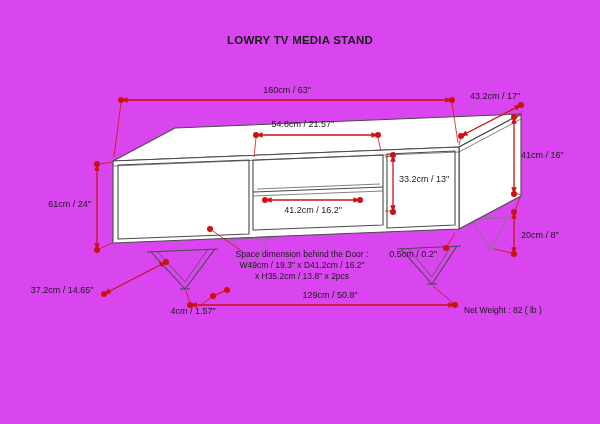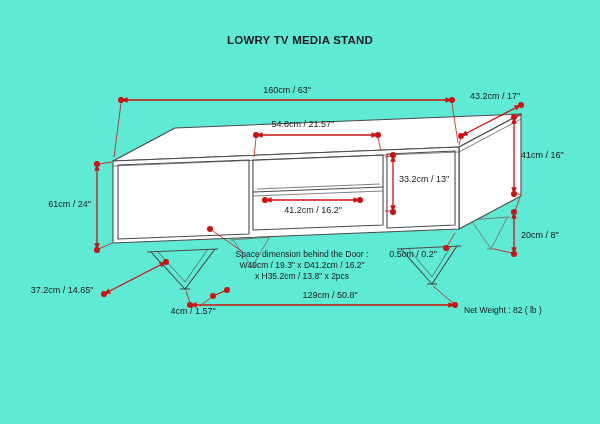--- a/index.html
+++ b/index.html
@@ -1,17 +1,17 @@
 <!DOCTYPE html>
 <html style="--dim: #cc1111;"><head>
 <meta charset="utf-8">
 <style>
   html,body { margin:0; padding:0; background:#ffffff; }
   .page {
-    position:relative; width:600px; height:424px; background:#5eead4;
+    position:relative; width:600px; height:424px; background:#d946ef;
     font-family:"Liberation Sans", sans-serif; overflow:hidden;
   }
   svg { display:block; }
   .t  { font-family:"Liberation Sans", sans-serif; fill:#1a1a1a; }
   .t9  { font-size:9px; }
   .t85 { font-size:8.5px; }
   .title { font-size:11.5px; font-weight:bold; letter-spacing:0.2px; }
   .ln   { stroke:#4a4a4a; stroke-width:1.1; fill:none; stroke-linejoin:round; }
   .face { stroke:#4a4a4a; stroke-width:1.1; fill:#ffffff; stroke-linejoin:round; }
   .thin { stroke:#4a4a4a; stroke-width:0.7; fill:none; }

